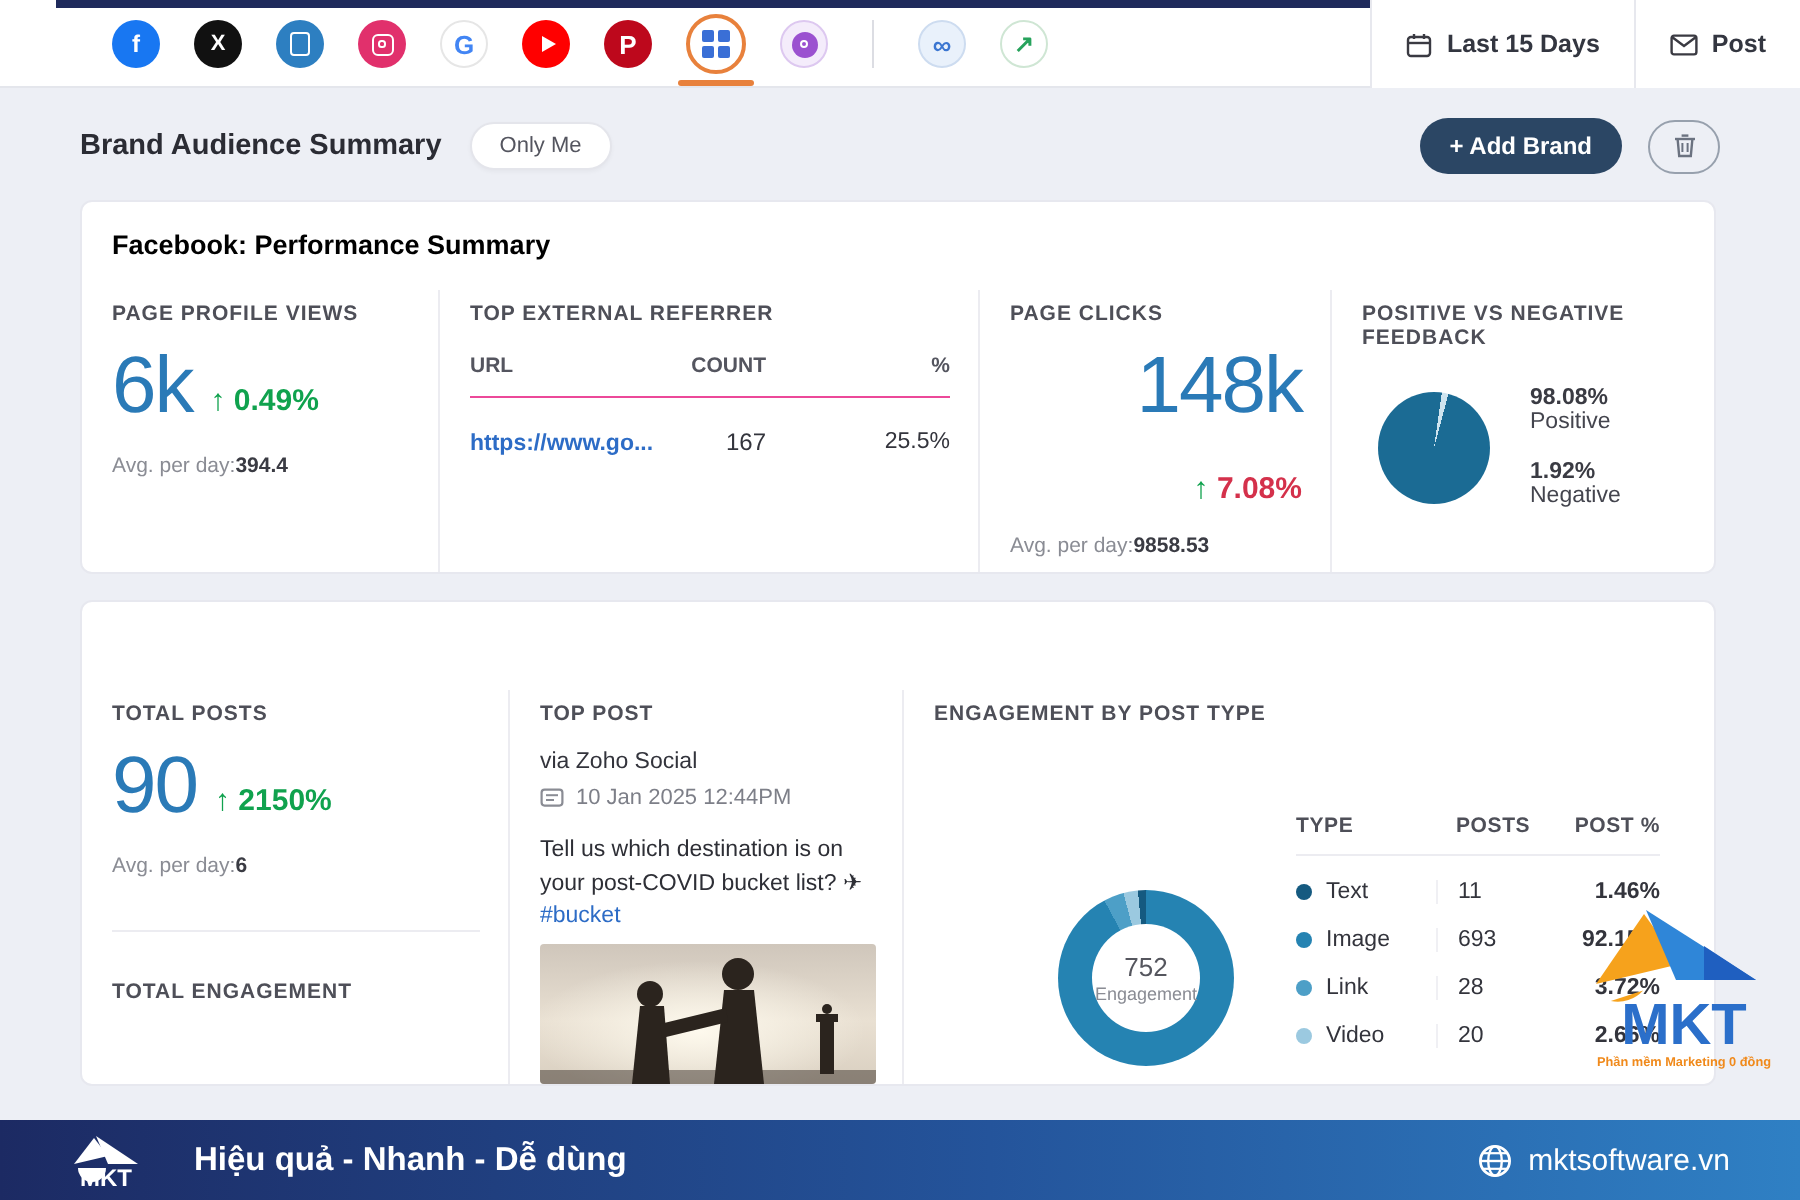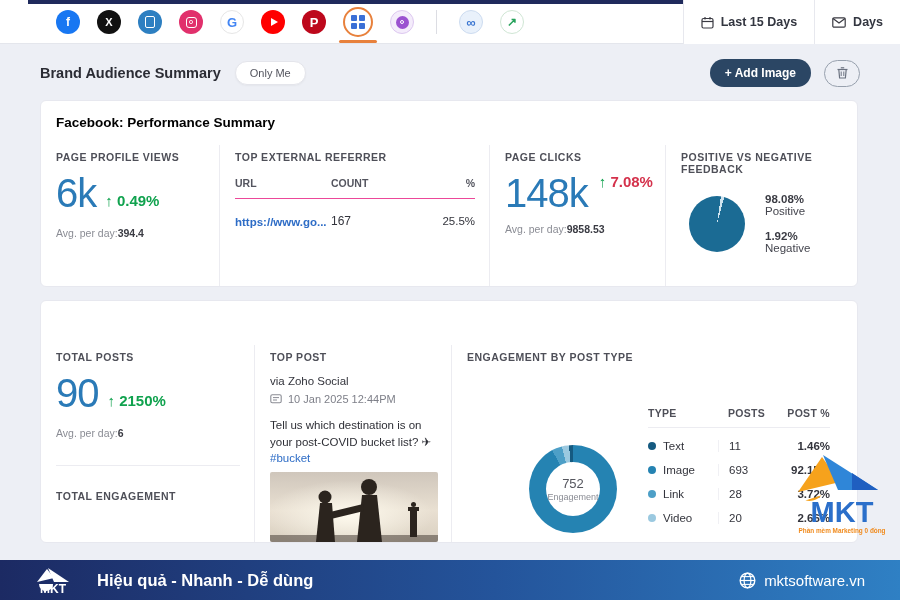--- a/index.html
+++ b/index.html
@@ -58,21 +58,21 @@
   .delta .arr { color:#10a24e; }
   .delta-red { color:#d4314b; }
   .avg { margin-top:14px; font-size:10.5px; color:#8a8c94; }
   .avg b { color:#3a3b43; }
 
   
   .ref-table { margin-top:14px; }
   .ref-head { display:flex; align-items:center; font-size:10.5px; font-weight:bold; color:#54555f; padding-bottom:9px; border-bottom:1px solid #ec4899; }
   .ref-row { display:flex; align-items:center; margin-top:13px; }
   .rc-url { width:96px; }
-  .rc-count { width:52px; }
+  .rc-count { width:52px;text-align:right; }
   .rc-bar { flex:1; }
   .rc-pct { width:40px; text-align:right; }
   .ref-link { font-size:11.5px; color:#2d6cc6; font-weight:bold; white-space:nowrap; }
   .ref-count { font-size:12px; color:#33343c; }
   .bar-track { width:62px; height:5px; border-radius:3px; background:#e8eaef; overflow:hidden; }
   .bar-fill { width:23%; height:100%; background:#2a7fa9; border-radius:3px; }
   .ref-pct { font-size:11.5px; font-weight:normal; color:#33343c; }
 
   
   .fb-wrap { display:flex; align-items:center; margin-top:18px; }
@@ -167,31 +167,31 @@
             <line x1="4" y1="1" x2="4" y2="3.5" stroke="#3a3a42" stroke-width="1.2"></line>
             <line x1="9" y1="1" x2="9" y2="3.5" stroke="#3a3a42" stroke-width="1.2"></line>
           </svg>
         <span>Last 15 Days</span>
       </div>
       <div class="tb-btn">
         <svg width="14" height="11" viewBox="0 0 14 11">
             <rect x="0.8" y="0.8" width="12.4" height="9.4" rx="1.2" fill="none" stroke="#3a3a42" stroke-width="1.2"></rect>
             <polyline points="1,1.5 7,6 13,1.5" fill="none" stroke="#3a3a42" stroke-width="1.2"></polyline>
           </svg>
-        <span>Days</span>
+        <span>Post</span>
       </div>
     </div>
   </div>
   <div class="top-strip"></div>
 
   <div class="page-header">
     <span class="page-title">Brand Audience Summary</span>
     <span class="pill">Only Me</span>
     <span class="hdr-actions">
-      <button class="add-cards">+ Add Image</button>
+      <button class="add-cards">+ Add Brand</button>
       <button class="trash-btn">
         <svg width="11" height="12" viewBox="0 0 11 12">
             <line x1="0.5" y1="2.5" x2="10.5" y2="2.5" stroke="#6b7280" stroke-width="1.2"></line>
             <line x1="3.8" y1="0.8" x2="7.2" y2="0.8" stroke="#6b7280" stroke-width="1.2"></line>
             <path d="M1.8 2.5 L2.6 11 L8.4 11 L9.2 2.5" fill="none" stroke="#6b7280" stroke-width="1.2"></path>
             <line x1="4.2" y1="4.5" x2="4.2" y2="9" stroke="#6b7280" stroke-width="1"></line>
             <line x1="6.8" y1="4.5" x2="6.8" y2="9" stroke="#6b7280" stroke-width="1"></line>
           </svg>
       </button>
     </span>
@@ -220,21 +220,21 @@
           <div class="ref-row">
             <span class="rc-url"><a class="ref-link">https://www.go...</a></span>
             <span class="rc-count ref-count">167</span>
             <span class="rc-bar"><span class="bar-track"><span class="bar-fill"></span></span></span>
             <span class="rc-pct ref-pct">25.5%</span>
           </div>
         </div>
       </div>
       <div class="col vdiv" style="width:176px;">
         <div class="sec-label">PAGE CLICKS</div>
-        <div class="big-row" style="flex-direction:row; align-items:flex-start; gap:11px;">
+        <div class="big-row" style="flex-direction:column; align-items:flex-end; gap:23px;">
           <span class="big-num">148k</span>
           <span class="delta"><span class="arr">↑</span> <span class="delta-red">7.08%</span></span>
         </div>
         <div class="avg" style="margin-top:10px;"><span>Avg. per day:</span><b>9858.53</b></div>
       </div>
       <div class="col vdiv" style="flex:1;">
         <div class="sec-label">POSITIVE VS NEGATIVE FEEDBACK</div>
         <div class="fb-wrap">
           <div class="pie"></div>
           <div class="fb-legend">

